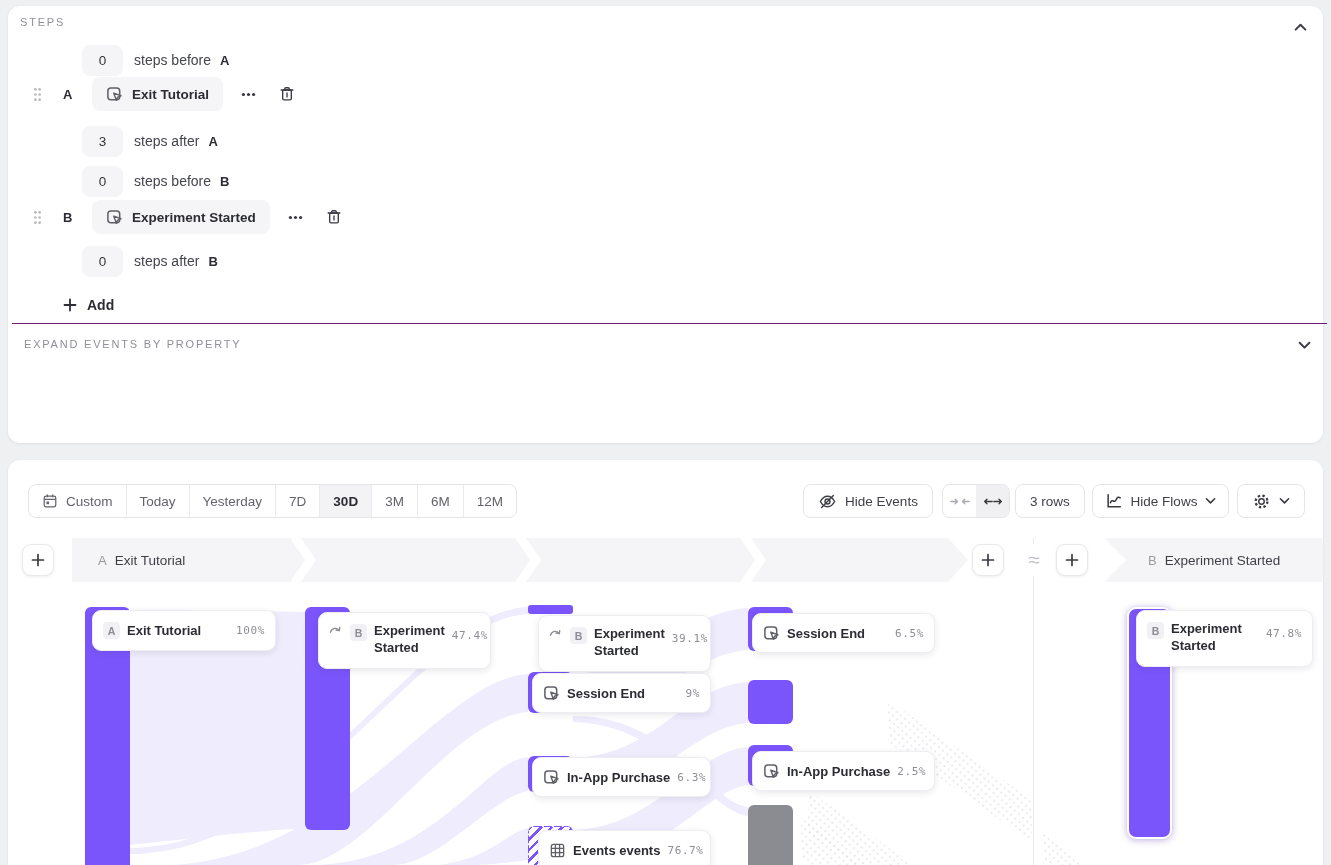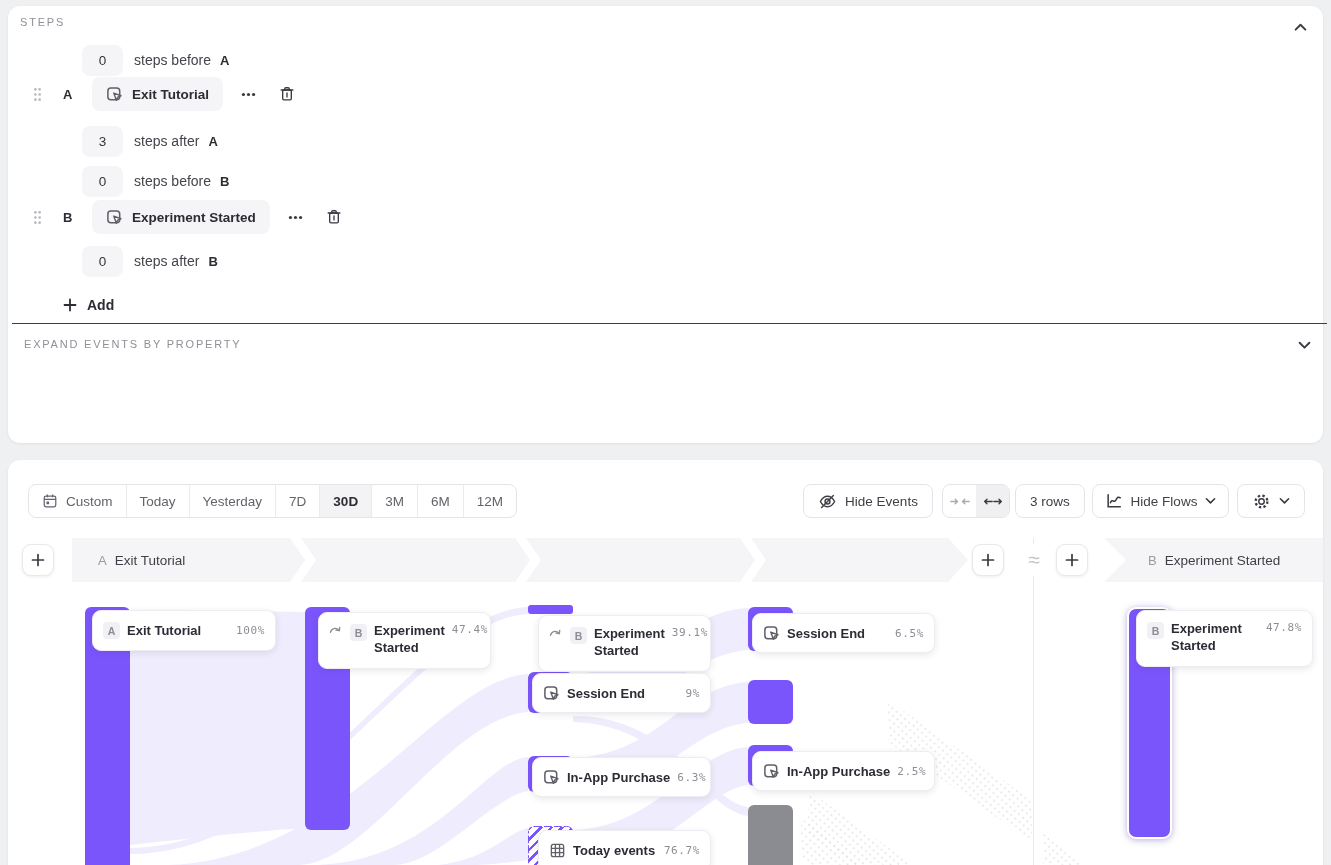--- a/index.html
+++ b/index.html
@@ -65,21 +65,21 @@
   .bar.hatch { background:repeating-linear-gradient(135deg,#7b55fc 0 2.5px,#ffffff 2.5px 7.5px); border:1.5px dashed #7b55fc; }
   .bar.focus { border:2.5px solid #fff; border-radius:9px; box-shadow:0 1px 7px rgba(70,40,160,.38); }
 
   .node { position:absolute; background:#fff; border:1px solid #eeedf1; border-radius:9px;
     box-shadow:0 2px 7px rgba(30,30,55,.10); display:flex; align-items:center; gap:7px; padding:0 10px;
     z-index:3; cursor:pointer; }
   .node .name { font-weight:700; font-size:13px; color:#2c2c34; white-space:nowrap; }
   .node .pct { margin-left:auto; font-family:"DejaVu Sans Mono", monospace; font-size:11px; color:#8d8d95; letter-spacing:.6px; white-space:nowrap; }
   .node.tall { align-items:flex-start; padding-top:10px; }
   .node.tall .name { white-space:normal; width:88px; line-height:1.3; }
-  .node.tall .pct { margin-top:0; }
+  .node.tall .pct { margin-top:6px; }
   .node.tall .chip, .node.tall .jump { margin-top:1px; }
   .chip { flex:0 0 17px; width:17px; height:17px; border-radius:4px; background:#f1f0f4; color:#8d8d95; font-size:10.5px; font-weight:600; display:flex; align-items:center; justify-content:center; }
   .n-icon { flex:0 0 17px; color:#5f5f68; display:flex; }
   .jump { flex:0 0 14px; color:#8d8d95; display:flex; }
 </style>
 </head>
 <body>
 
 <div id="top-card" class="card">
   <div class="panel-title">STEPS</div>
@@ -410,21 +410,21 @@
     <span class="pct">6.3%</span>
   </div>
 
   <div class="node" style="left:530px; top:370px; width:173px; height:40px;">
     <span class="n-icon">
       <svg width="17" height="17" viewBox="0 0 18 18" fill="none" stroke="currentColor" stroke-width="1.4">
           <rect x="2.5" y="2.5" width="13" height="13" rx="2"></rect>
           <path d="M2.5 6.8h13M2.5 11.2h13M6.8 2.5v13M11.2 2.5v13"></path>
         </svg>
     </span>
-    <span class="name">Today events</span>
+    <span class="name">Events events</span>
     <span class="pct">76.7%</span>
   </div>
 
   <div class="node" style="left:744px; top:153px; width:183px; height:40px;">
     <span class="n-icon">
       <svg width="17" height="17" viewBox="0 0 18 18">
           <rect x="2" y="2" width="12.5" height="12.5" rx="3.2" fill="none" stroke="currentColor" stroke-width="1.6"></rect>
           <path d="M8.2 7.5 L15.8 10.3 L12.4 11.7 L11 15.2 Z" fill="#fff" stroke="currentColor" stroke-width="1.5" stroke-linejoin="round"></path>
         </svg>
     </span>

